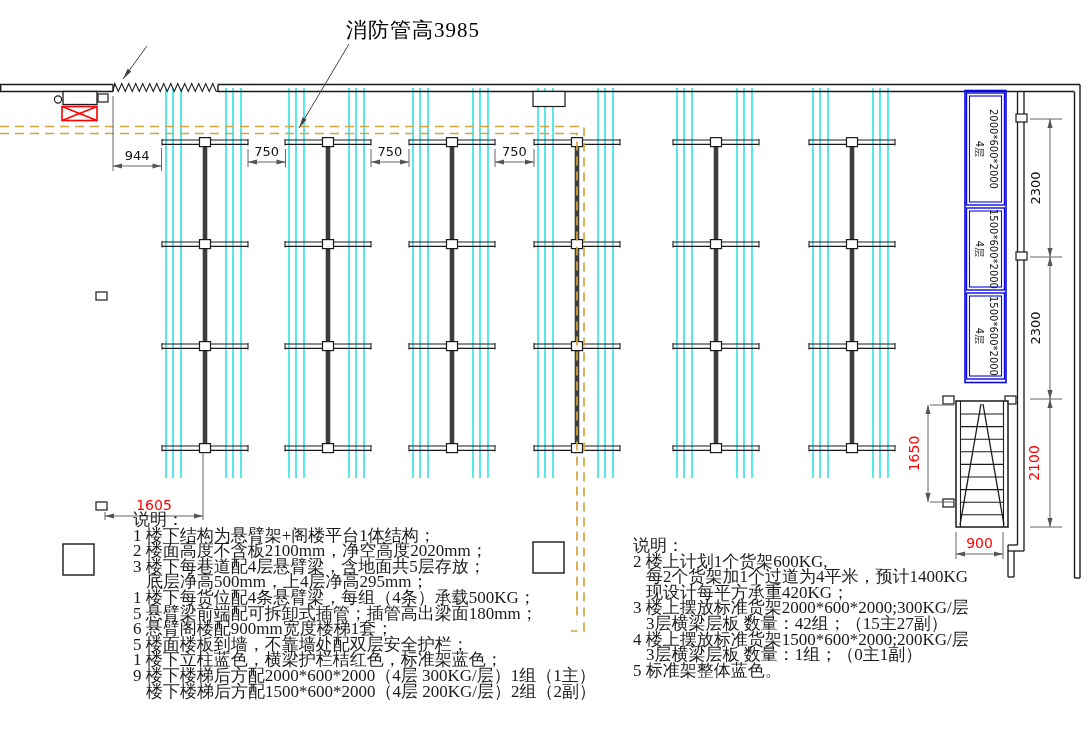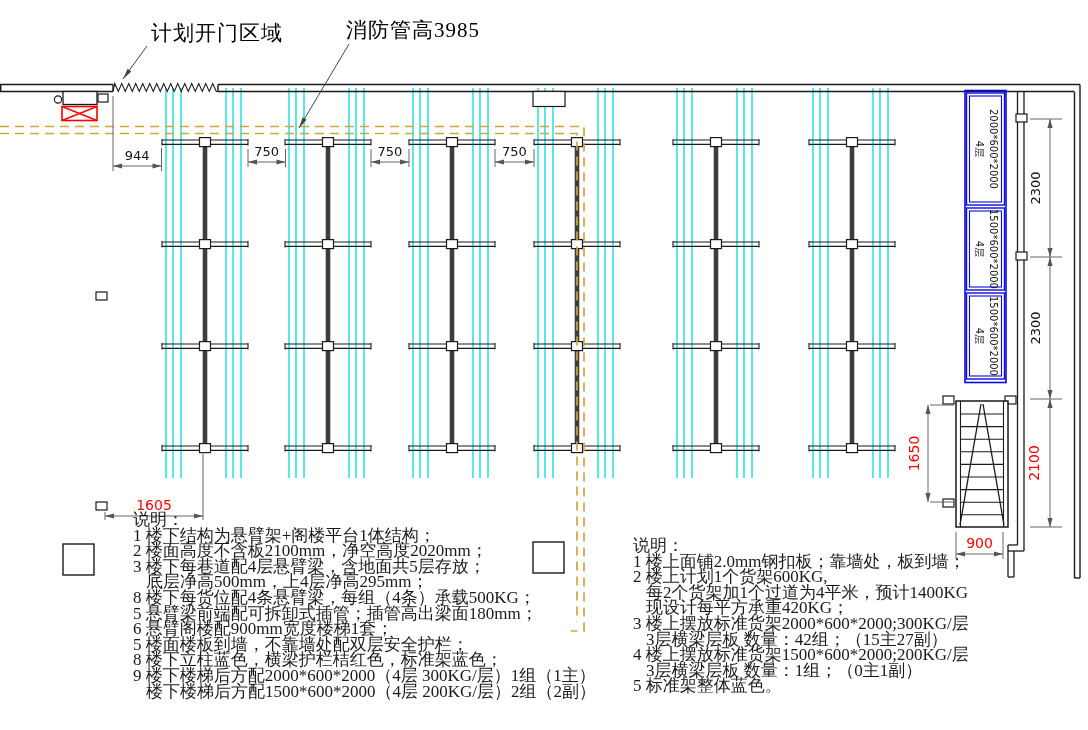--- a/index.html
+++ b/index.html
@@ -342,40 +342,38 @@
         <text x="154" y="510" fill="#ff0000" font-size="14" text-anchor="middle">1605</text>
       </g>
       <g>
         <line x1="147" y1="46" x2="123" y2="79" stroke="#444" stroke-width="1"></line>
         <polygon points="123,79 127.60979568052817,68.75110816801231 131.32998166832283,71.45669797731753" fill="#444"></polygon>
         <line x1="349" y1="44" x2="299" y2="128" stroke="#444" stroke-width="1"></line>
         <polygon points="299,128 302.6499488233022,117.37136539402756 306.60269609158684,119.7241911489589" fill="#444"></polygon>
       </g>
     </svg>
 
-  <div class="callout" id="door-callout" style="left:151px;top:19px">计划开门区域</div>
   <div class="callout" id="fire-callout" style="left:346px;top:16px">消防管高3985</div>
 
   <div class="notes" id="notes-left" style="left:133px;top:512px">
       <div class="note-line">说明：</div>
       <div class="note-line">1 楼下结构为悬臂架+阁楼平台1体结构；</div>
       <div class="note-line">2 楼面高度不含板2100mm，净空高度2020mm；</div>
       <div class="note-line">3 楼下每巷道配4层悬臂梁，含地面共5层存放；</div>
       <div class="note-line ind">底层净高500mm，上4层净高295mm；</div>
-      <div class="note-line">8 楼下每货位配4条悬臂梁，每组（4条）承载500KG；</div>
+      <div class="note-line">1 楼下每货位配4条悬臂梁，每组（4条）承载500KG；</div>
       <div class="note-line">5 悬臂梁前端配可拆卸式插管；插管高出梁面180mm；</div>
       <div class="note-line">6 悬臂阁楼配900mm宽度楼梯1套；</div>
       <div class="note-line">5 楼面楼板到墙，不靠墙处配双层安全护栏；</div>
-      <div class="note-line">8 楼下立柱蓝色，横梁护栏桔红色，标准架蓝色；</div>
+      <div class="note-line">1 楼下立柱蓝色，横梁护栏桔红色，标准架蓝色；</div>
       <div class="note-line">9 楼下楼梯后方配2000*600*2000（4层 300KG/层）1组（1主）</div>
       <div class="note-line ind">楼下楼梯后方配1500*600*2000（4层 200KG/层）2组（2副）</div>
     </div>
   <div class="notes" id="notes-right" style="left:633px;top:538px">
       <div class="note-line">说明：</div>
-      <div class="note-line">1 楼上面铺2.0mm钢扣板；靠墙处，板到墙；</div>
       <div class="note-line">2 楼上计划1个货架600KG,</div>
       <div class="note-line ind">每2个货架加1个过道为4平米，预计1400KG</div>
       <div class="note-line ind">现设计每平方承重420KG；</div>
       <div class="note-line">3 楼上摆放标准货架2000*600*2000;300KG/层</div>
       <div class="note-line ind">3层横梁层板 数量：42组；（15主27副）</div>
       <div class="note-line">4 楼上摆放标准货架1500*600*2000;200KG/层</div>
       <div class="note-line ind">3层横梁层板 数量：1组；（0主1副）</div>
       <div class="note-line">5 标准架整体蓝色。</div>
     </div>
 </div>

